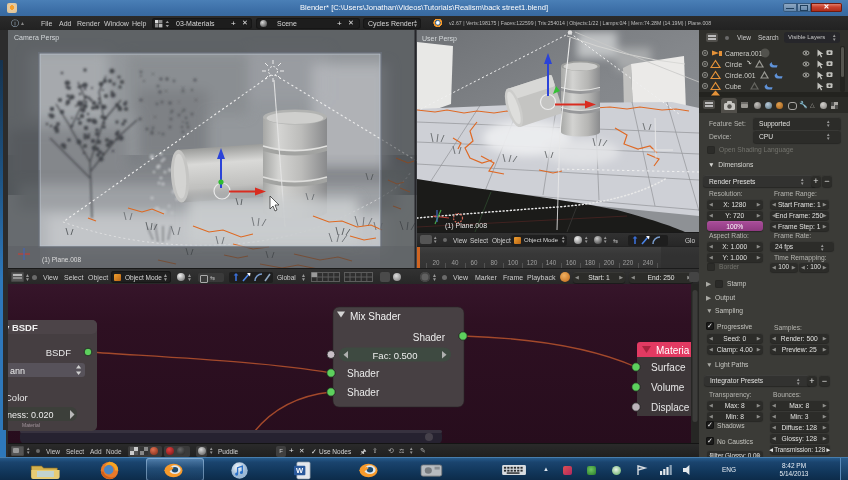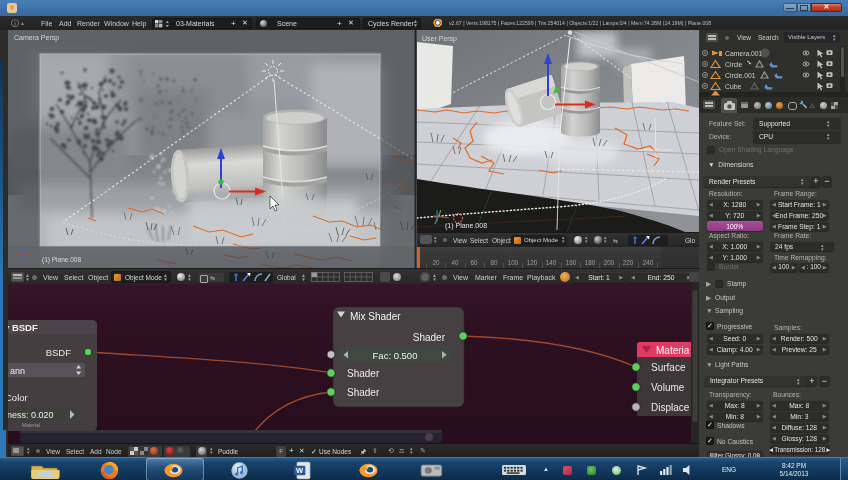--- a/index.html
+++ b/index.html
@@ -16,20 +16,21 @@
      box-shadow:inset 0 0 0 1px #121211;color:#efefef;font-size:7px;line-height:8px;text-align:center}
 .mnu{color:#cdcdcd;font-size:7px;white-space:nowrap}
 svg{display:block}
 </style></head><body>
 <div id="s">
 
 <div class="a" style="left:0;top:0;width:848px;height:16px;
   background:linear-gradient(#4a7fb6,#3d70a8 60%,#38699f)">
   <div class="a" style="left:7px;top:3px;width:10px;height:10px;border-radius:2px;
     background:radial-gradient(circle at 50% 45%,#f6a02c 0 30%,#e8cba0 34%,#d9c29a)"></div>
+  <div class="a" style="left:0;top:3px;width:848px;text-align:center;color:#fdfdfd;font-size:7.6px">Blender* [C:\Users\Jonathan\Videos\Tutorials\Realism\back street1.blend]</div>
   <div class="a" style="left:783px;top:3px;width:14px;height:9px;border-radius:2px 0 0 2px;
     background:linear-gradient(#93abc4,#5e83a8);box-shadow:inset 0 0 0 1px #35597e"></div>
   <div class="a" style="left:786px;top:7.5px;width:8px;height:1.6px;background:#20405e"></div>
   <div class="a" style="left:797px;top:3px;width:14px;height:9px;
     background:linear-gradient(#93abc4,#5e83a8);box-shadow:inset 0 0 0 1px #35597e"></div>
   <div class="a" style="left:800px;top:4.5px;width:6px;height:4px;border:1px solid #20405e"></div>
   <div class="a" style="left:811px;top:3px;width:31px;height:9px;border-radius:0 2px 2px 0;
     background:linear-gradient(#e8907c,#c8402c 45%,#a82a18);box-shadow:inset 0 0 0 1px #701a0e;
     color:#fff;font-size:7px;line-height:8px;text-align:center;font-weight:bold">✕</div>
 </div>

